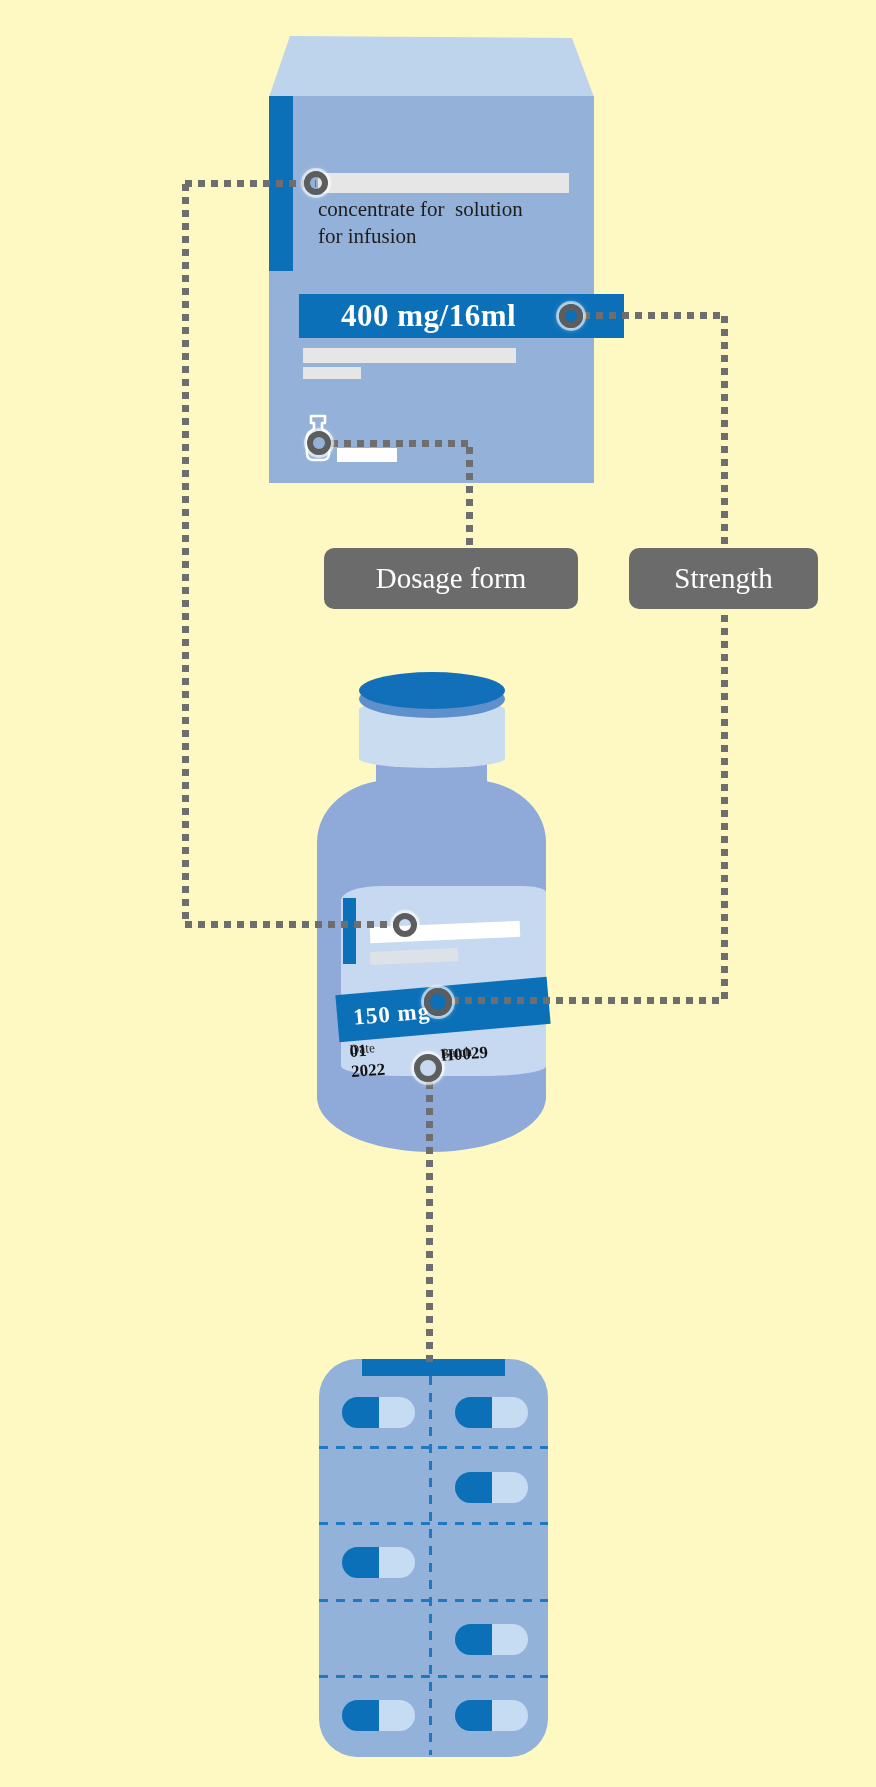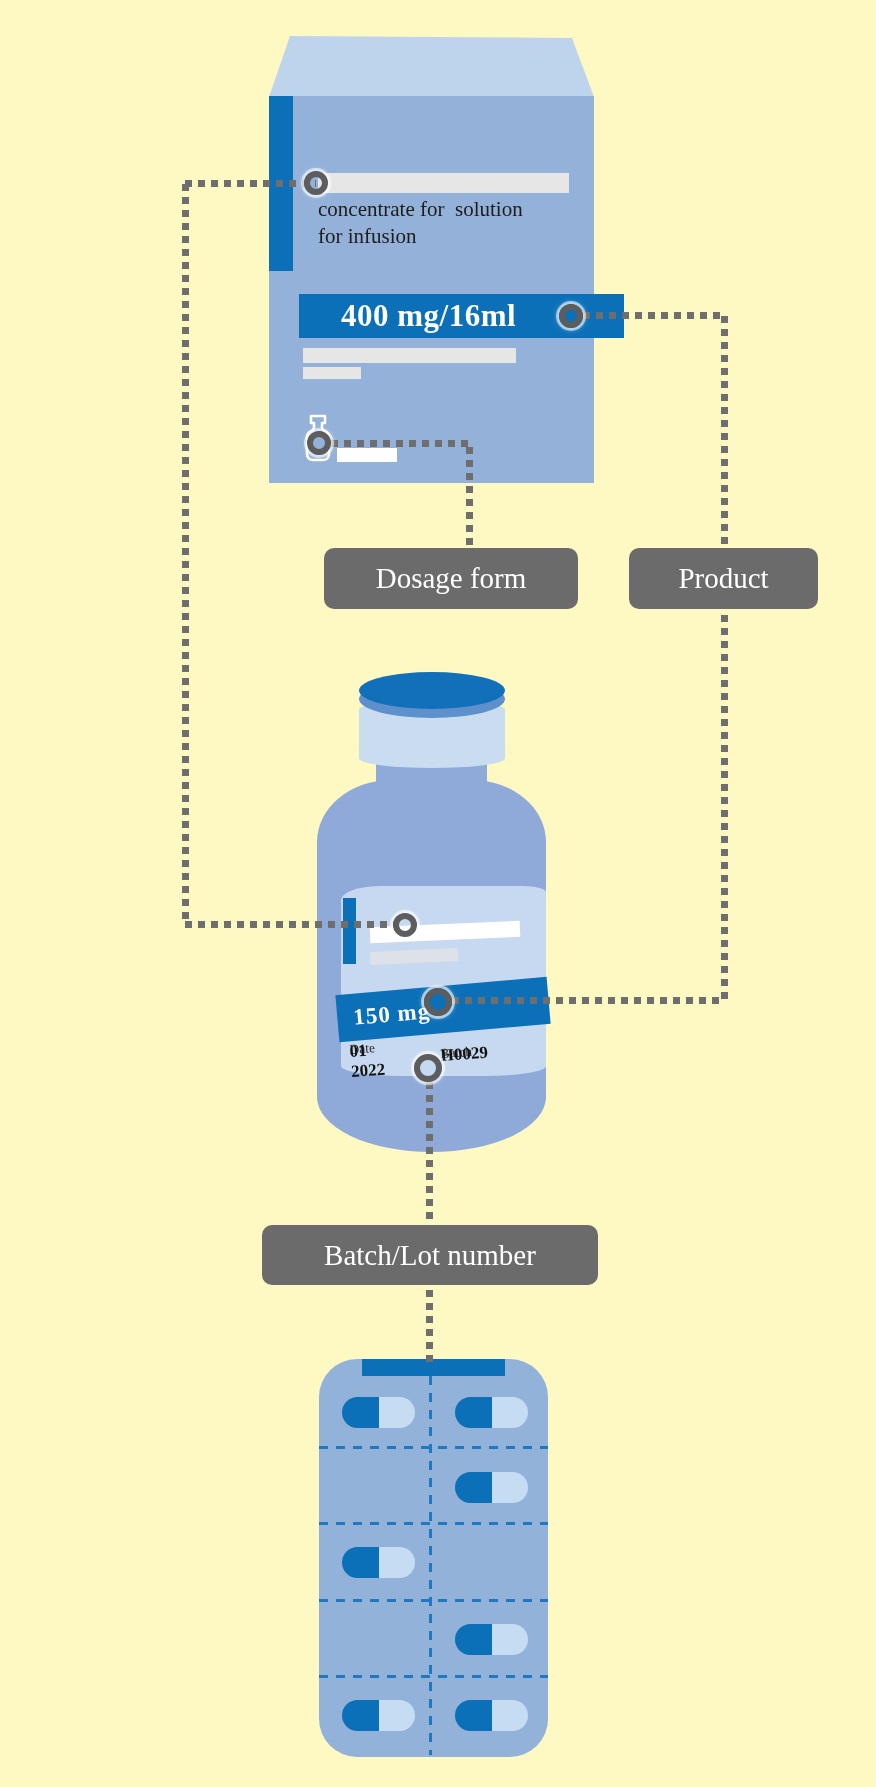--- a/index.html
+++ b/index.html
@@ -159,16 +159,15 @@
   <div class="dot-v" style="left:426px;top:1082px;height:282px"></div>
 
   <div class="ring" style="left:304px;top:171px"></div>
   <div class="ring" style="left:559px;top:304px"></div>
   <div class="ring" style="left:307px;top:431px"></div>
   <div class="ring" style="left:393px;top:913px"></div>
   <div class="ring big" style="left:424px;top:988px"></div>
   <div class="ring big" style="left:414px;top:1054px"></div>
 
   <div class="callout" style="left:324px;top:548px;width:254px">Dosage form</div>
-  <div class="callout" style="left:629px;top:548px;width:189px">Product</div>
-  <div class="callout" style="left:262px;top:1225px;width:336px;height:60px;line-height:60px">Batch/Lot number</div>
+  <div class="callout" style="left:629px;top:548px;width:189px">Strength</div>
 
 </div>
 
 </body></html>

